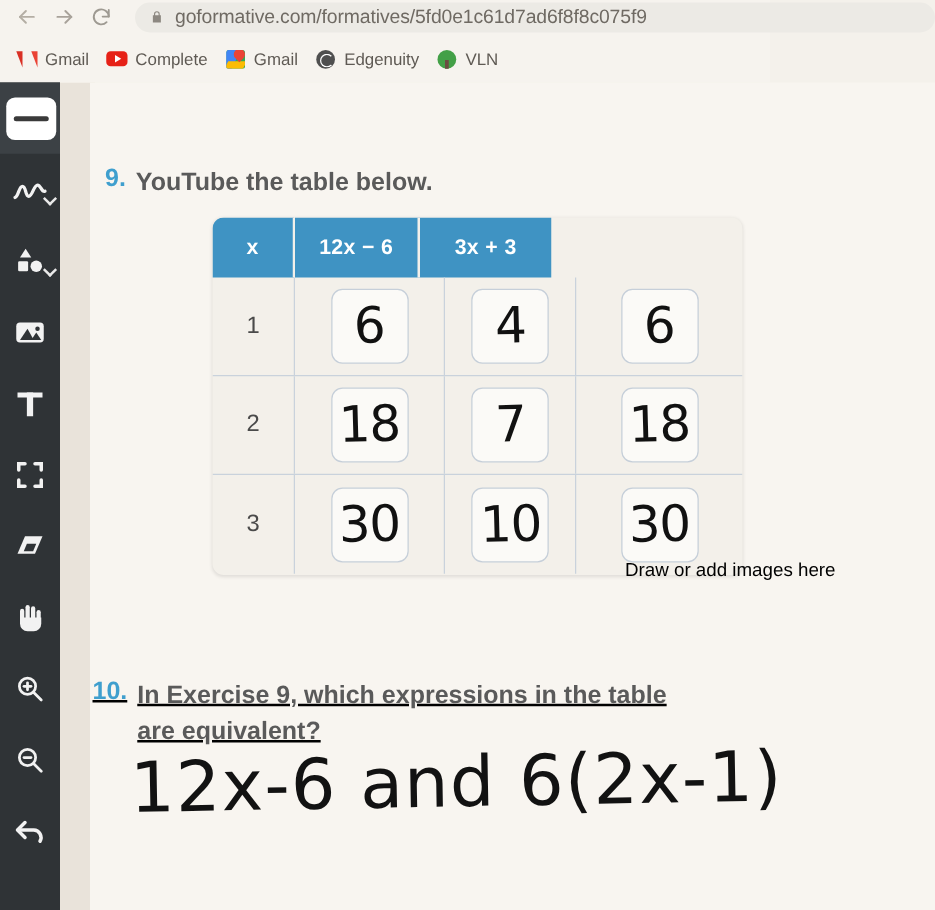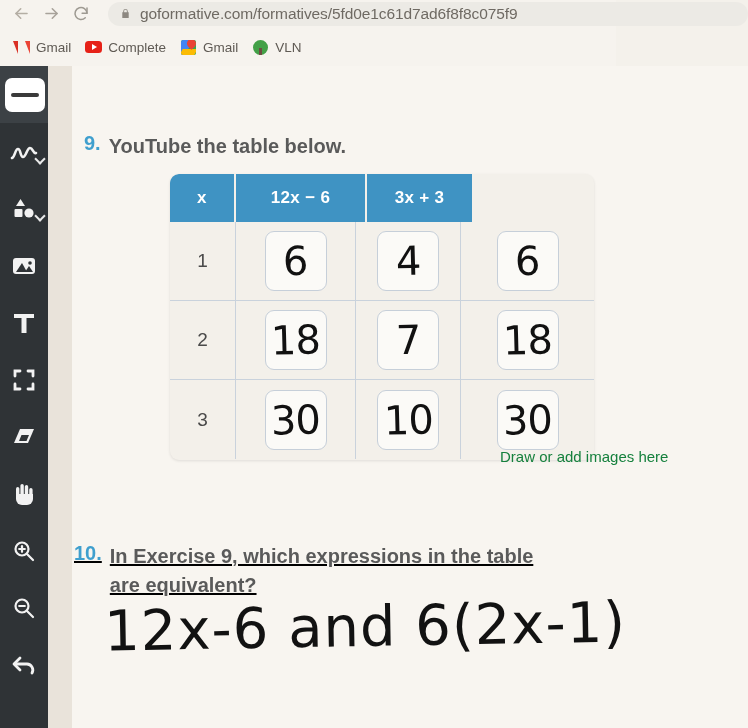--- a/index.html
+++ b/index.html
@@ -299,21 +299,21 @@
     font-size: 17px;
     font-weight: bold;
     display: flex;
     align-items: center;
     justify-content: center;
     border-right: 2px solid #f3f0ea;
     letter-spacing: 0.3px;
   }
   .th:last-child { border-right: none; }
   .th.c0 { width: 66px; border-radius: 8px 0 0 0; }
-  .th.c1 { width: 131px; }
+  .th.c1 { width: 100px; }
   .th.c2 { width: 105px; }
   .th.c3 { width: 133px; border-radius: 0 8px 0 0; }
 
   .trow {
     display: flex;
     height: 79px;
     border-bottom: 1px solid #c9d2dc;
   }
   .trow:last-child { border-bottom: none; }
   .td {
@@ -352,21 +352,21 @@
     line-height: 1;
     letter-spacing: -1px;
     transform: rotate(-1.5deg);
   }
 
   .placeholder-hint {
     position: absolute;
     top: 382px;
     left: 452px;
     font-size: 15px;
-    color: #15803d;
+    color: #000000;
     white-space: nowrap;
   }
 
   
   .hand-answer {
     position: absolute;
     top: 528px;
     left: 56px;
     font-family: "DejaVu Sans", sans-serif;
     font-size: 56px;
@@ -432,20 +432,26 @@
               <i class="m-g"></i>
               <i class="m-b"></i>
               <i class="m-y"></i>
               <i class="m-p"></i>
             </i>
         </span>
         <span class="bm-label">Gmail</span>
       </div>
       <div class="bookmark">
         <span class="bm-icon">
+            <i class="ic-edg"></i>
+          </span>
+        <span class="bm-label">Edgenuity</span>
+      </div>
+      <div class="bookmark">
+        <span class="bm-icon">
             <i class="ic-vln"></i>
           </span>
         <span class="bm-label">VLN</span>
       </div>
     </div>
   </div>
 
   <div class="toolbar">
 
     <div class="tool active">

